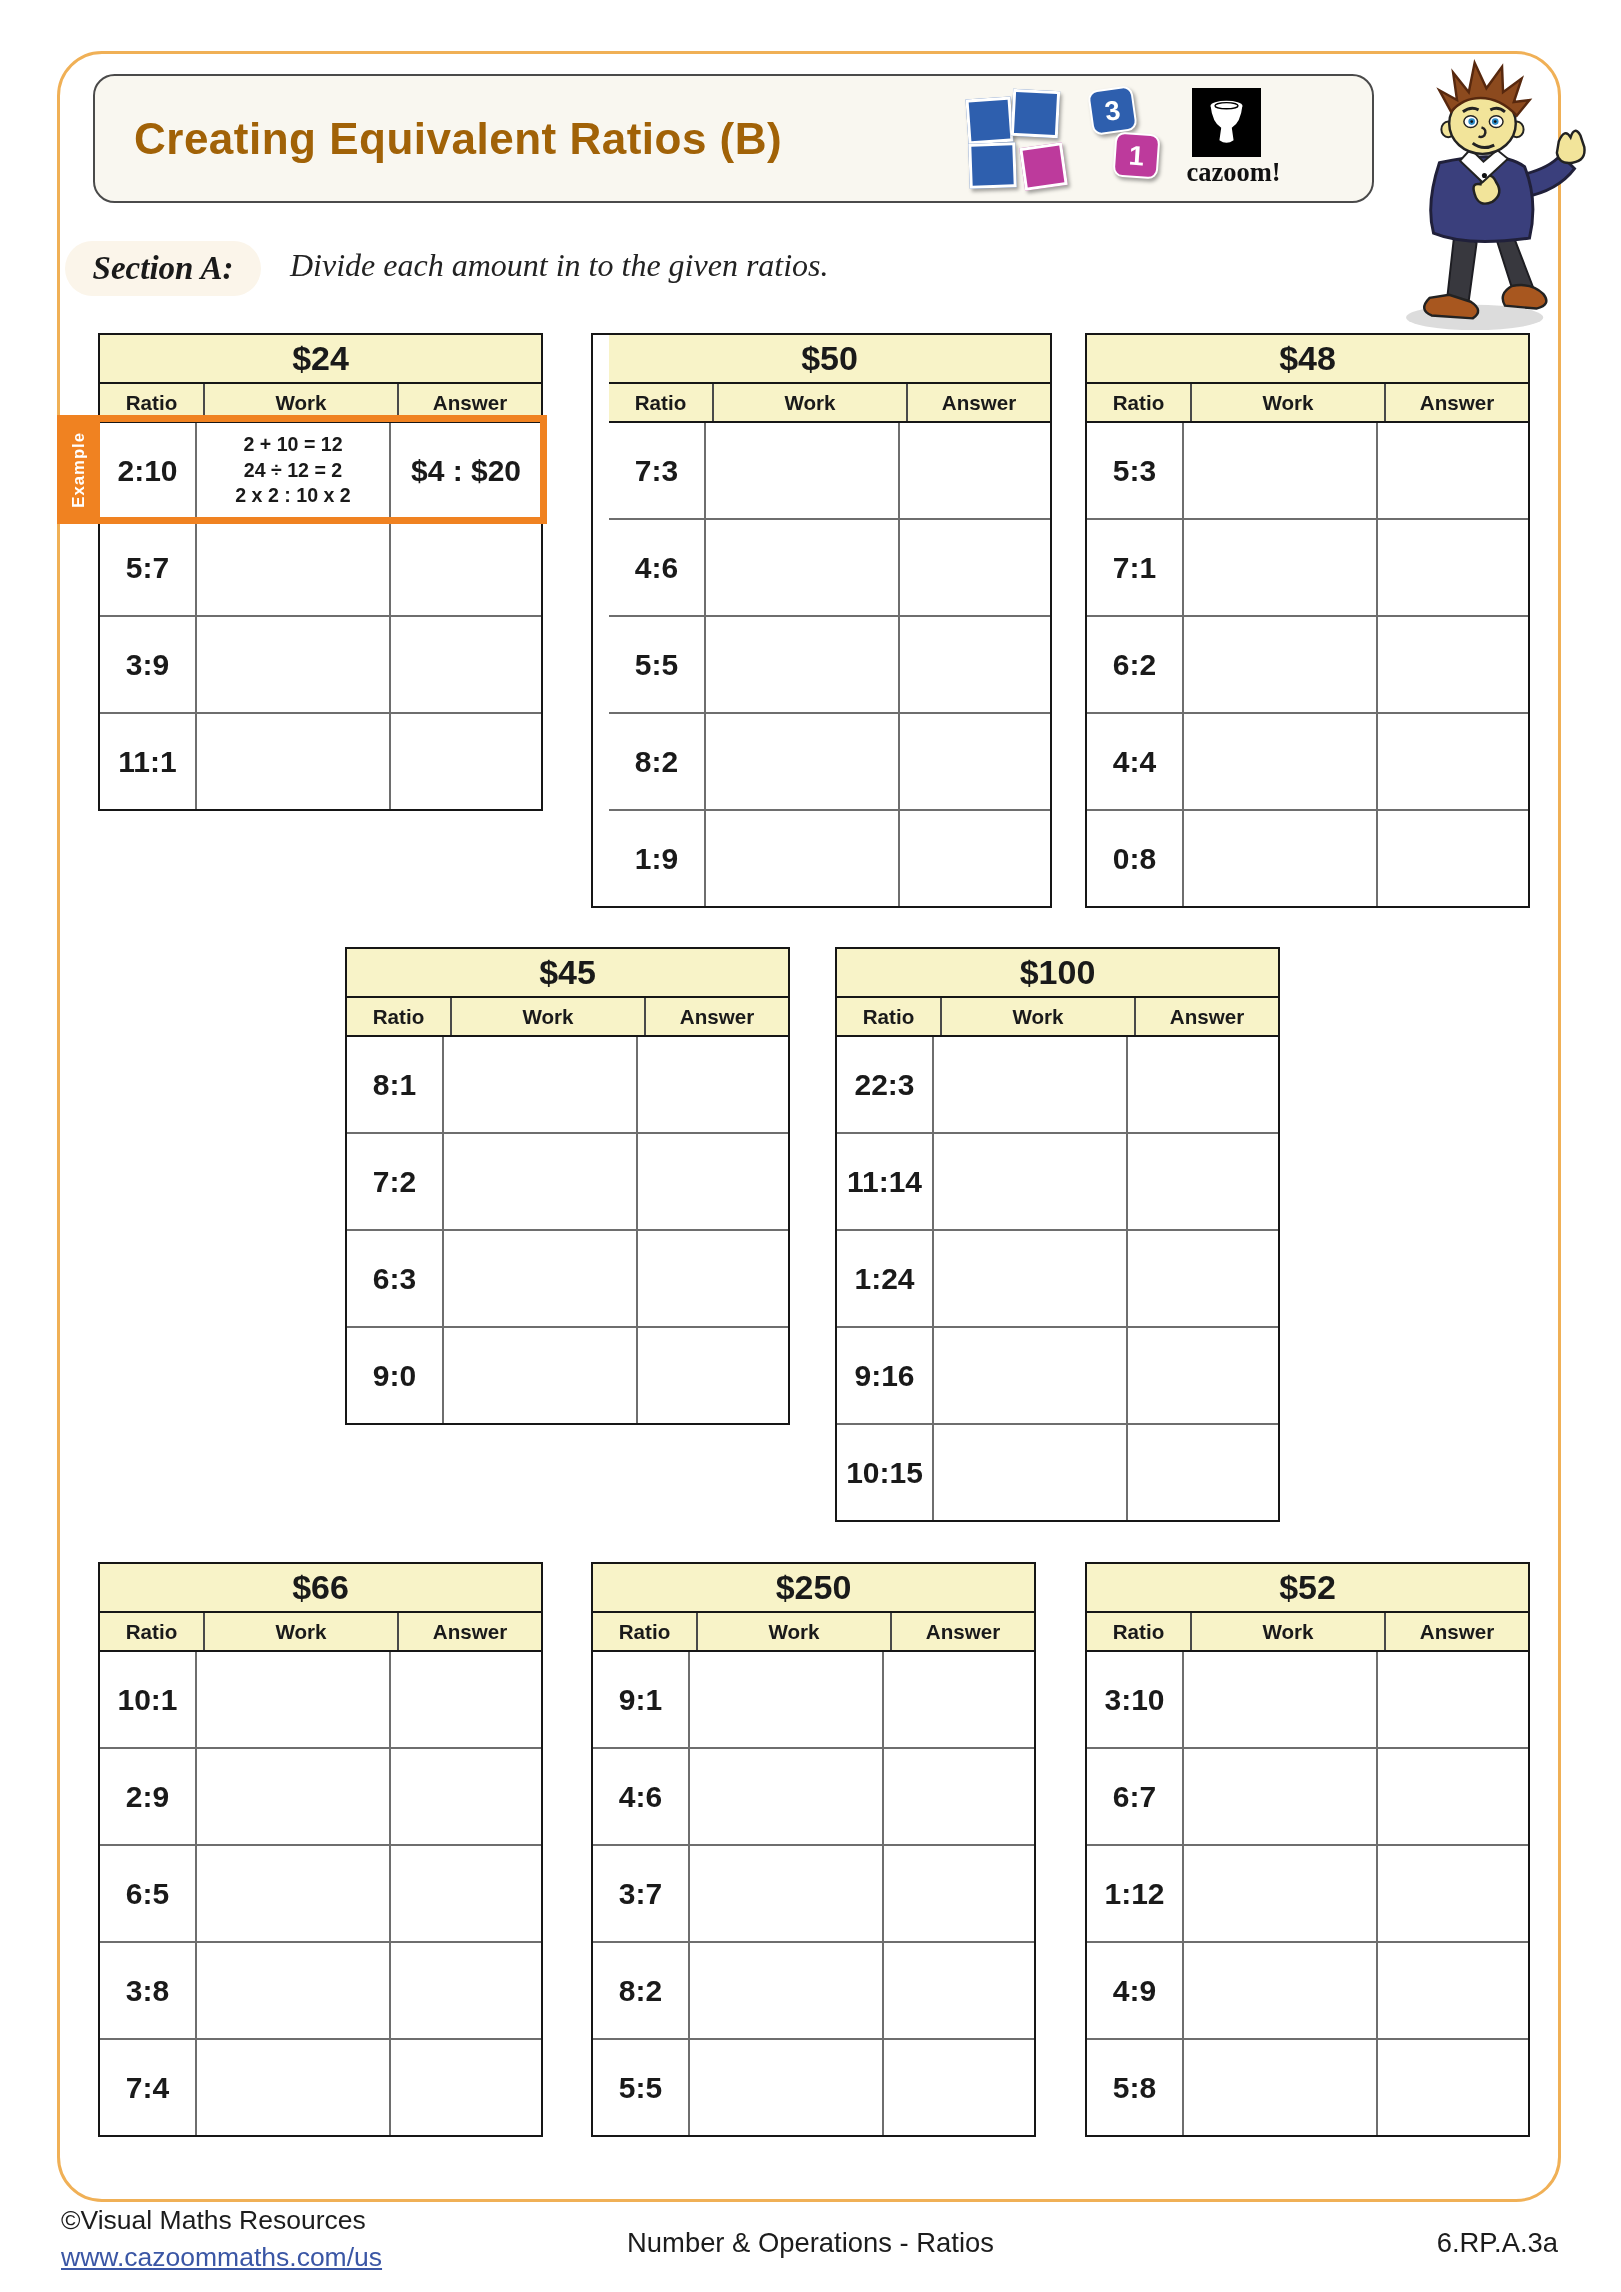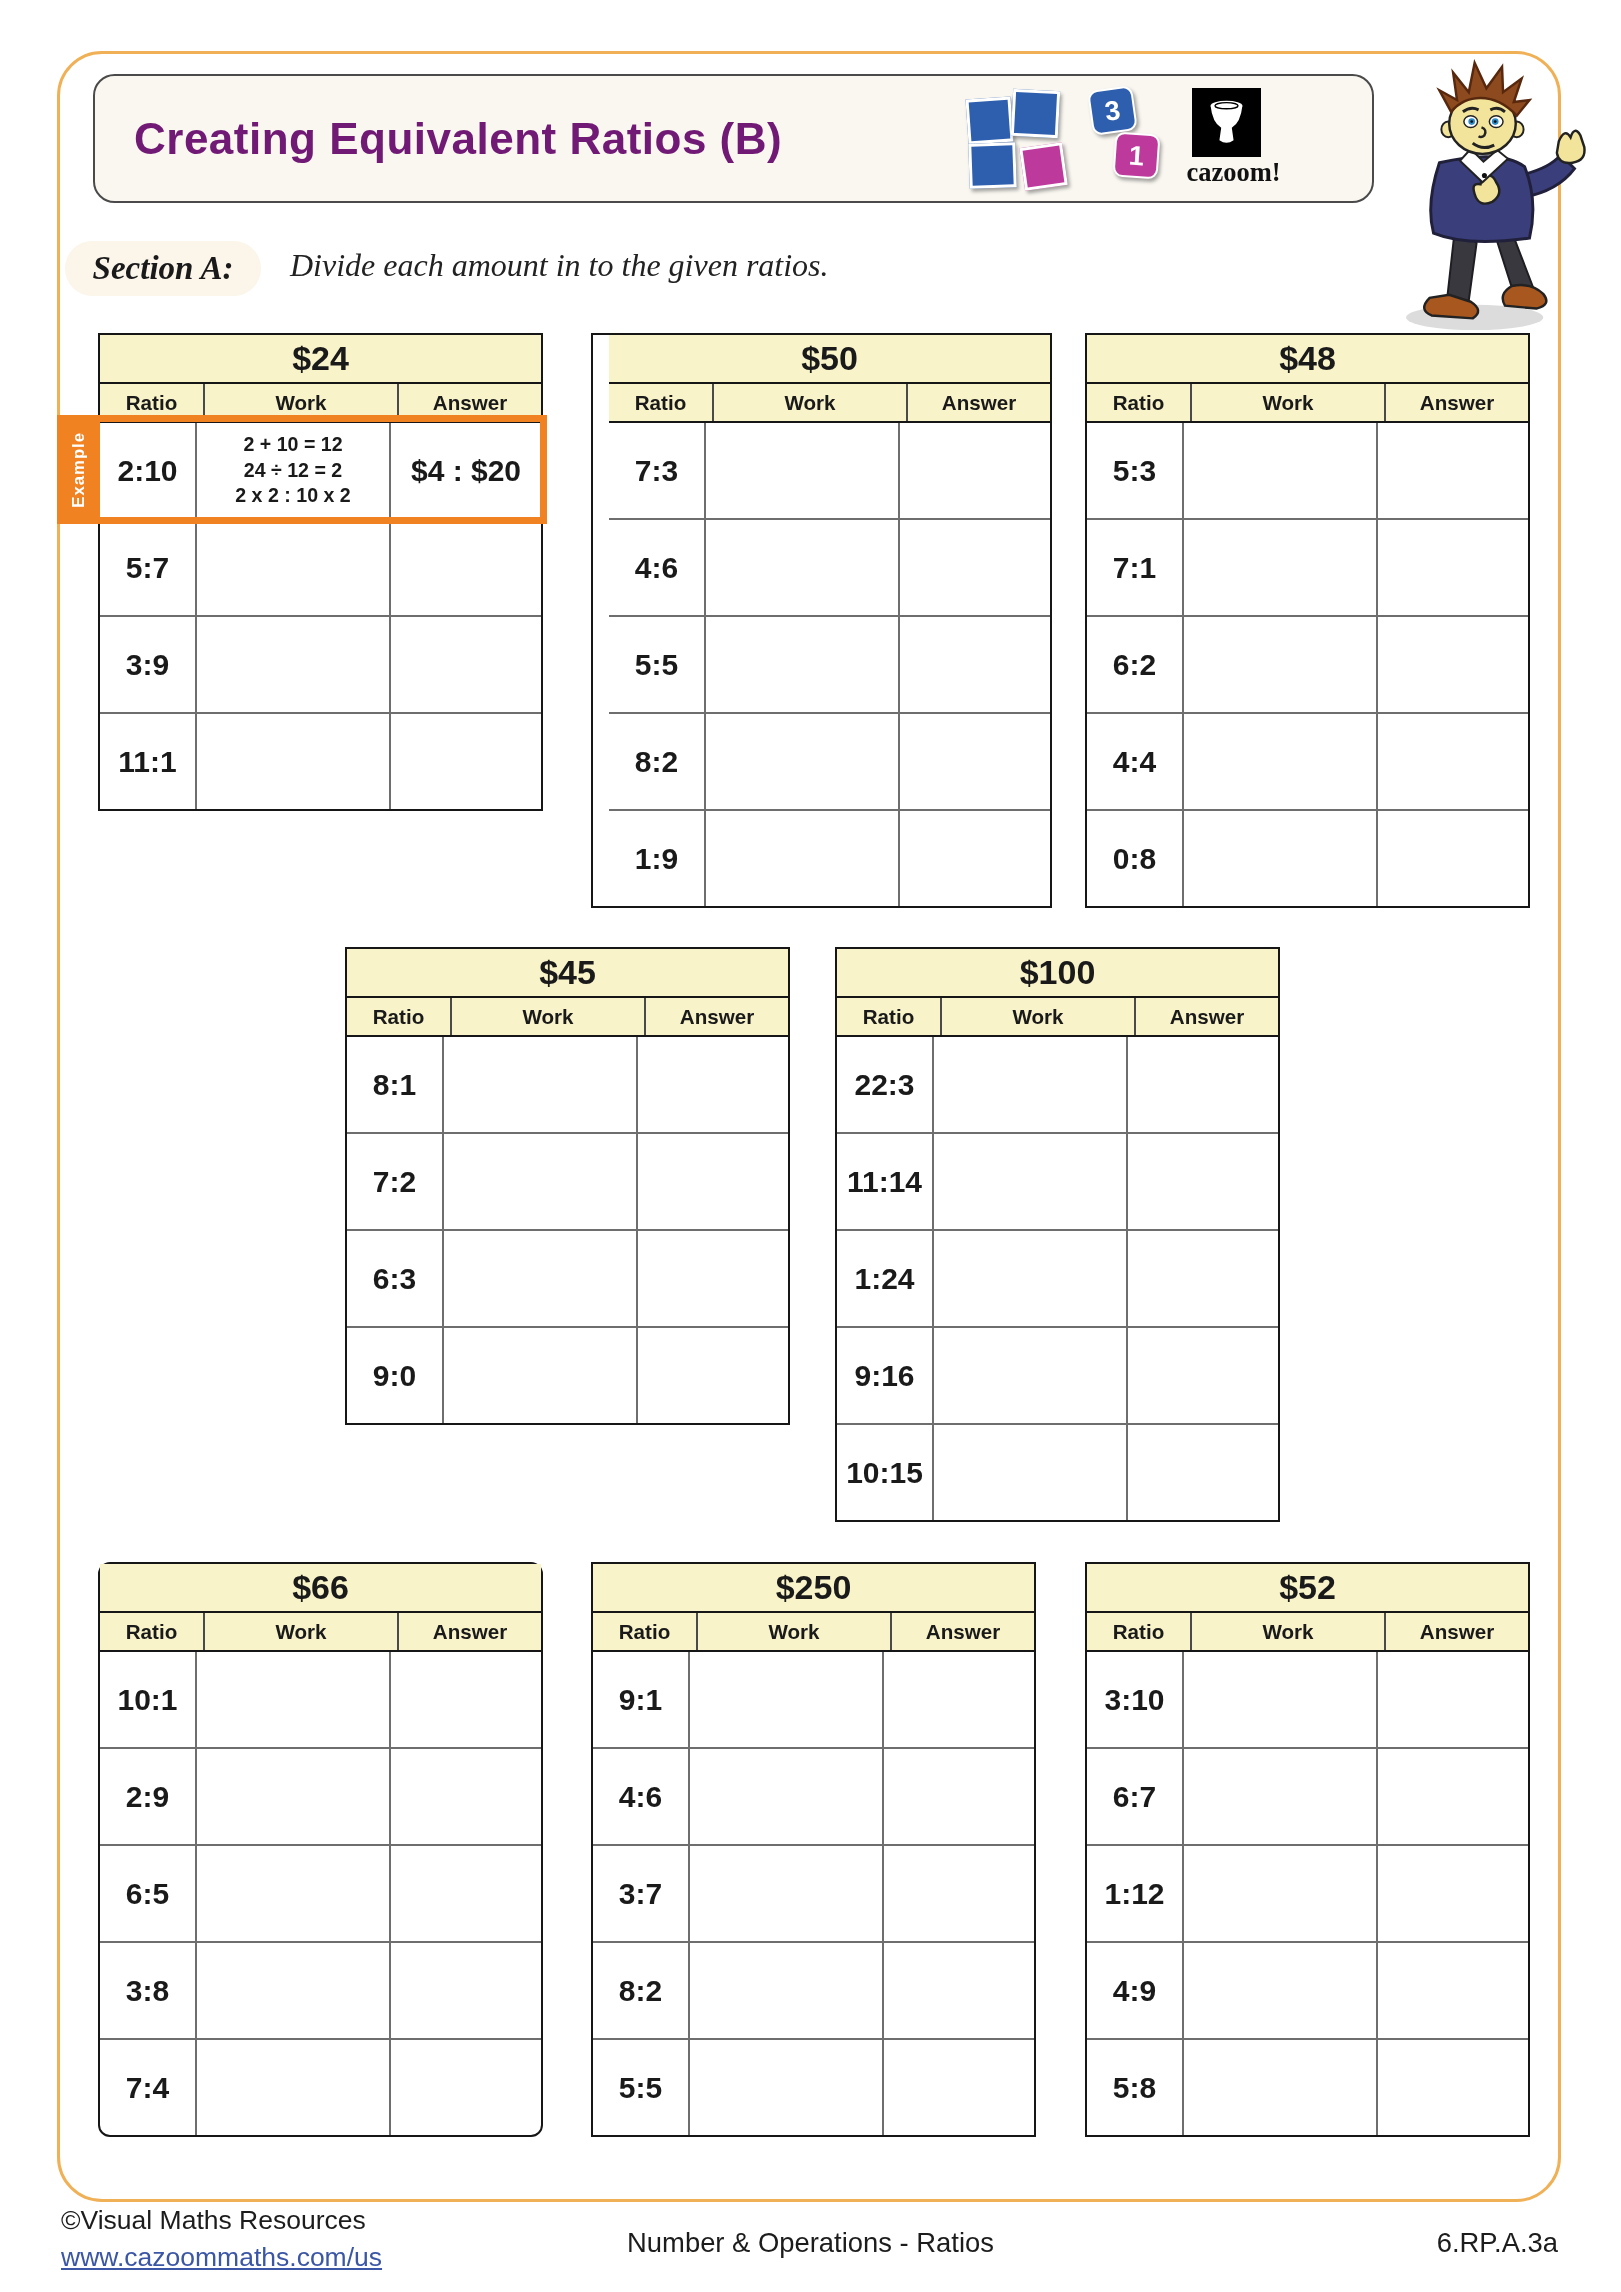--- a/index.html
+++ b/index.html
@@ -3,21 +3,21 @@
 <meta charset="utf-8">
 <style>
   html,body{margin:0;padding:0;background:#fff;}
   .sheet{position:relative;width:1621px;height:2293px;background:#ffffff;overflow:hidden;
          font-family:"Liberation Sans", sans-serif;color:#1a1a1a;}
   .page-border{position:absolute;left:57px;top:51px;width:1498px;height:2145px;
          border:3.9px solid #f0b056;border-radius:45px;}
   
   .title-box{position:absolute;left:93px;top:74px;width:1277px;height:125px;background:#f9f7f0;
          border:2.9px solid #4a4a4a;border-radius:21.6px;display:flex;align-items:center;}
-  .title-text{margin-left:39px;font-size:44px;font-weight:bold;letter-spacing:0.5px;color:#701a75;}
+  .title-text{margin-left:39px;font-size:44px;font-weight:bold;letter-spacing:0.5px;color:#a16207;}
   .logo-strip{position:absolute;right:54px;top:9.8px;width:353px;height:106px;}
   .sq{position:absolute;border:3.9px solid #fff;box-shadow:2px 2.9px 3.9px rgba(0,0,0,.35);}
   .sq.blue{background:#2e5fae;} .sq.mag{background:#bd3a9c;}
   .tile{position:absolute;width:41px;height:41px;border:2.9px solid #fff;border-radius:9.8px;
         box-shadow:2px 2.9px 3.9px rgba(0,0,0,.35);display:flex;align-items:center;justify-content:center;
         color:#fff;font-size:27.4px;font-weight:bold;}
   .cazoom-box{position:absolute;left:227px;top:2px;width:69px;height:69px;background:#000;
         display:flex;align-items:center;justify-content:center;}
   .cazoom-word{position:absolute;left:200px;top:71px;width:137px;text-align:center;
         font-family:"Liberation Serif", serif;font-weight:bold;font-size:26.5px;color:#111;}
@@ -295,21 +295,21 @@
           <div class="cell cell-ratio">9:16</div>
           <div class="cell cell-work"></div>
           <div class="cell cell-answer"></div>
         </div>
         <div class="wt-row">
           <div class="cell cell-ratio">10:15</div>
           <div class="cell cell-work"></div>
           <div class="cell cell-answer"></div>
         </div>
       </div>
-      <div class="wtable" style="left: 98px; top: 1562px; border-radius: 12px;">
+      <div class="wtable" style="left: 98px; top: 1562px;">
         <div class="wt-title">$66</div>
         <div class="wt-cols">
           <div class="c col-ratio">Ratio</div>
           <div class="c col-work">Work</div>
           <div class="c col-answer">Answer</div>
         </div>
         <div class="wt-row">
           <div class="cell cell-ratio">10:1</div>
           <div class="cell cell-work"></div>
           <div class="cell cell-answer"></div>

